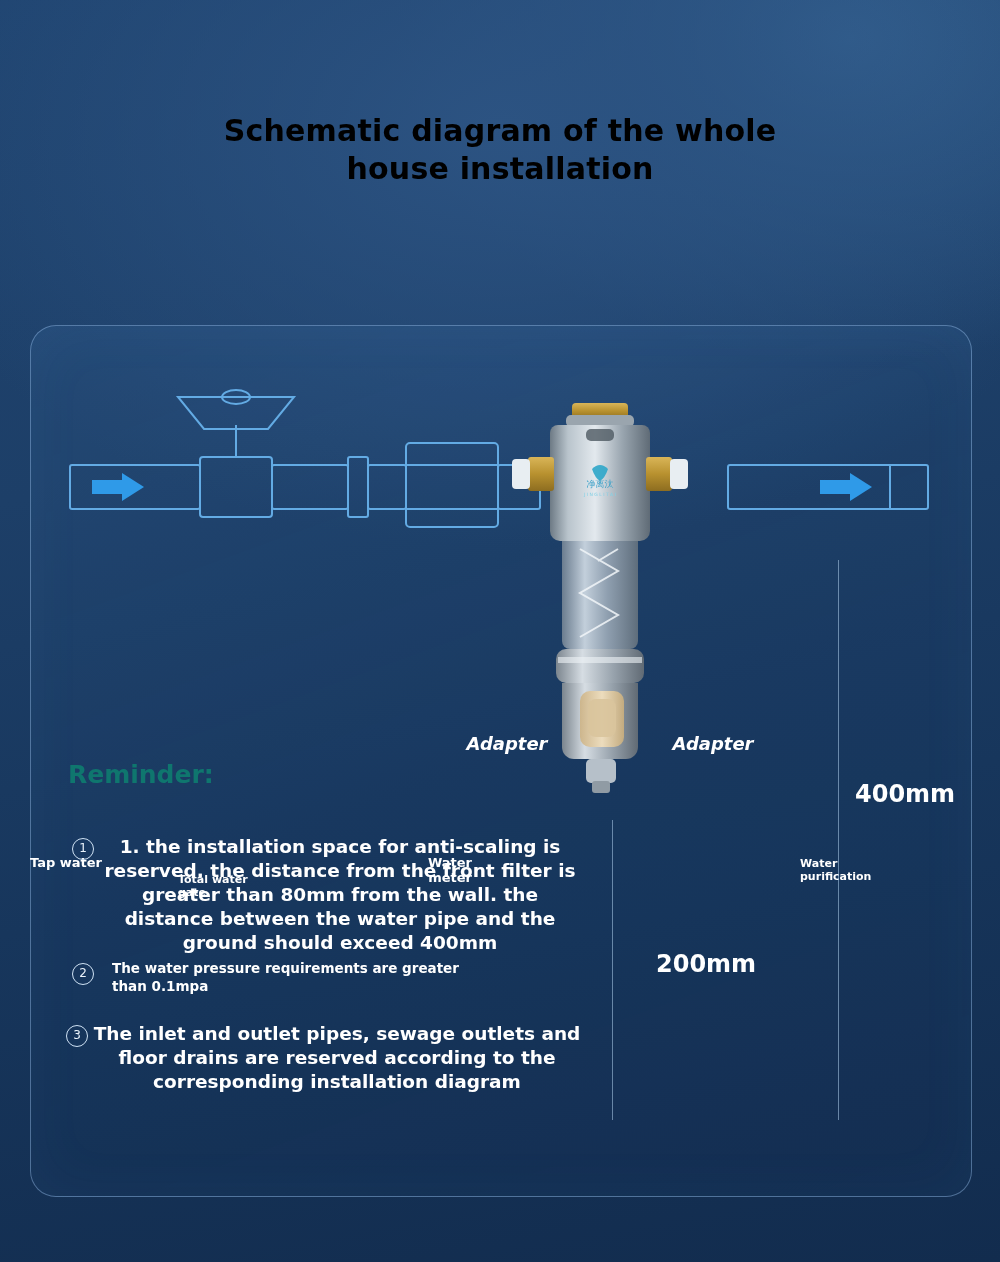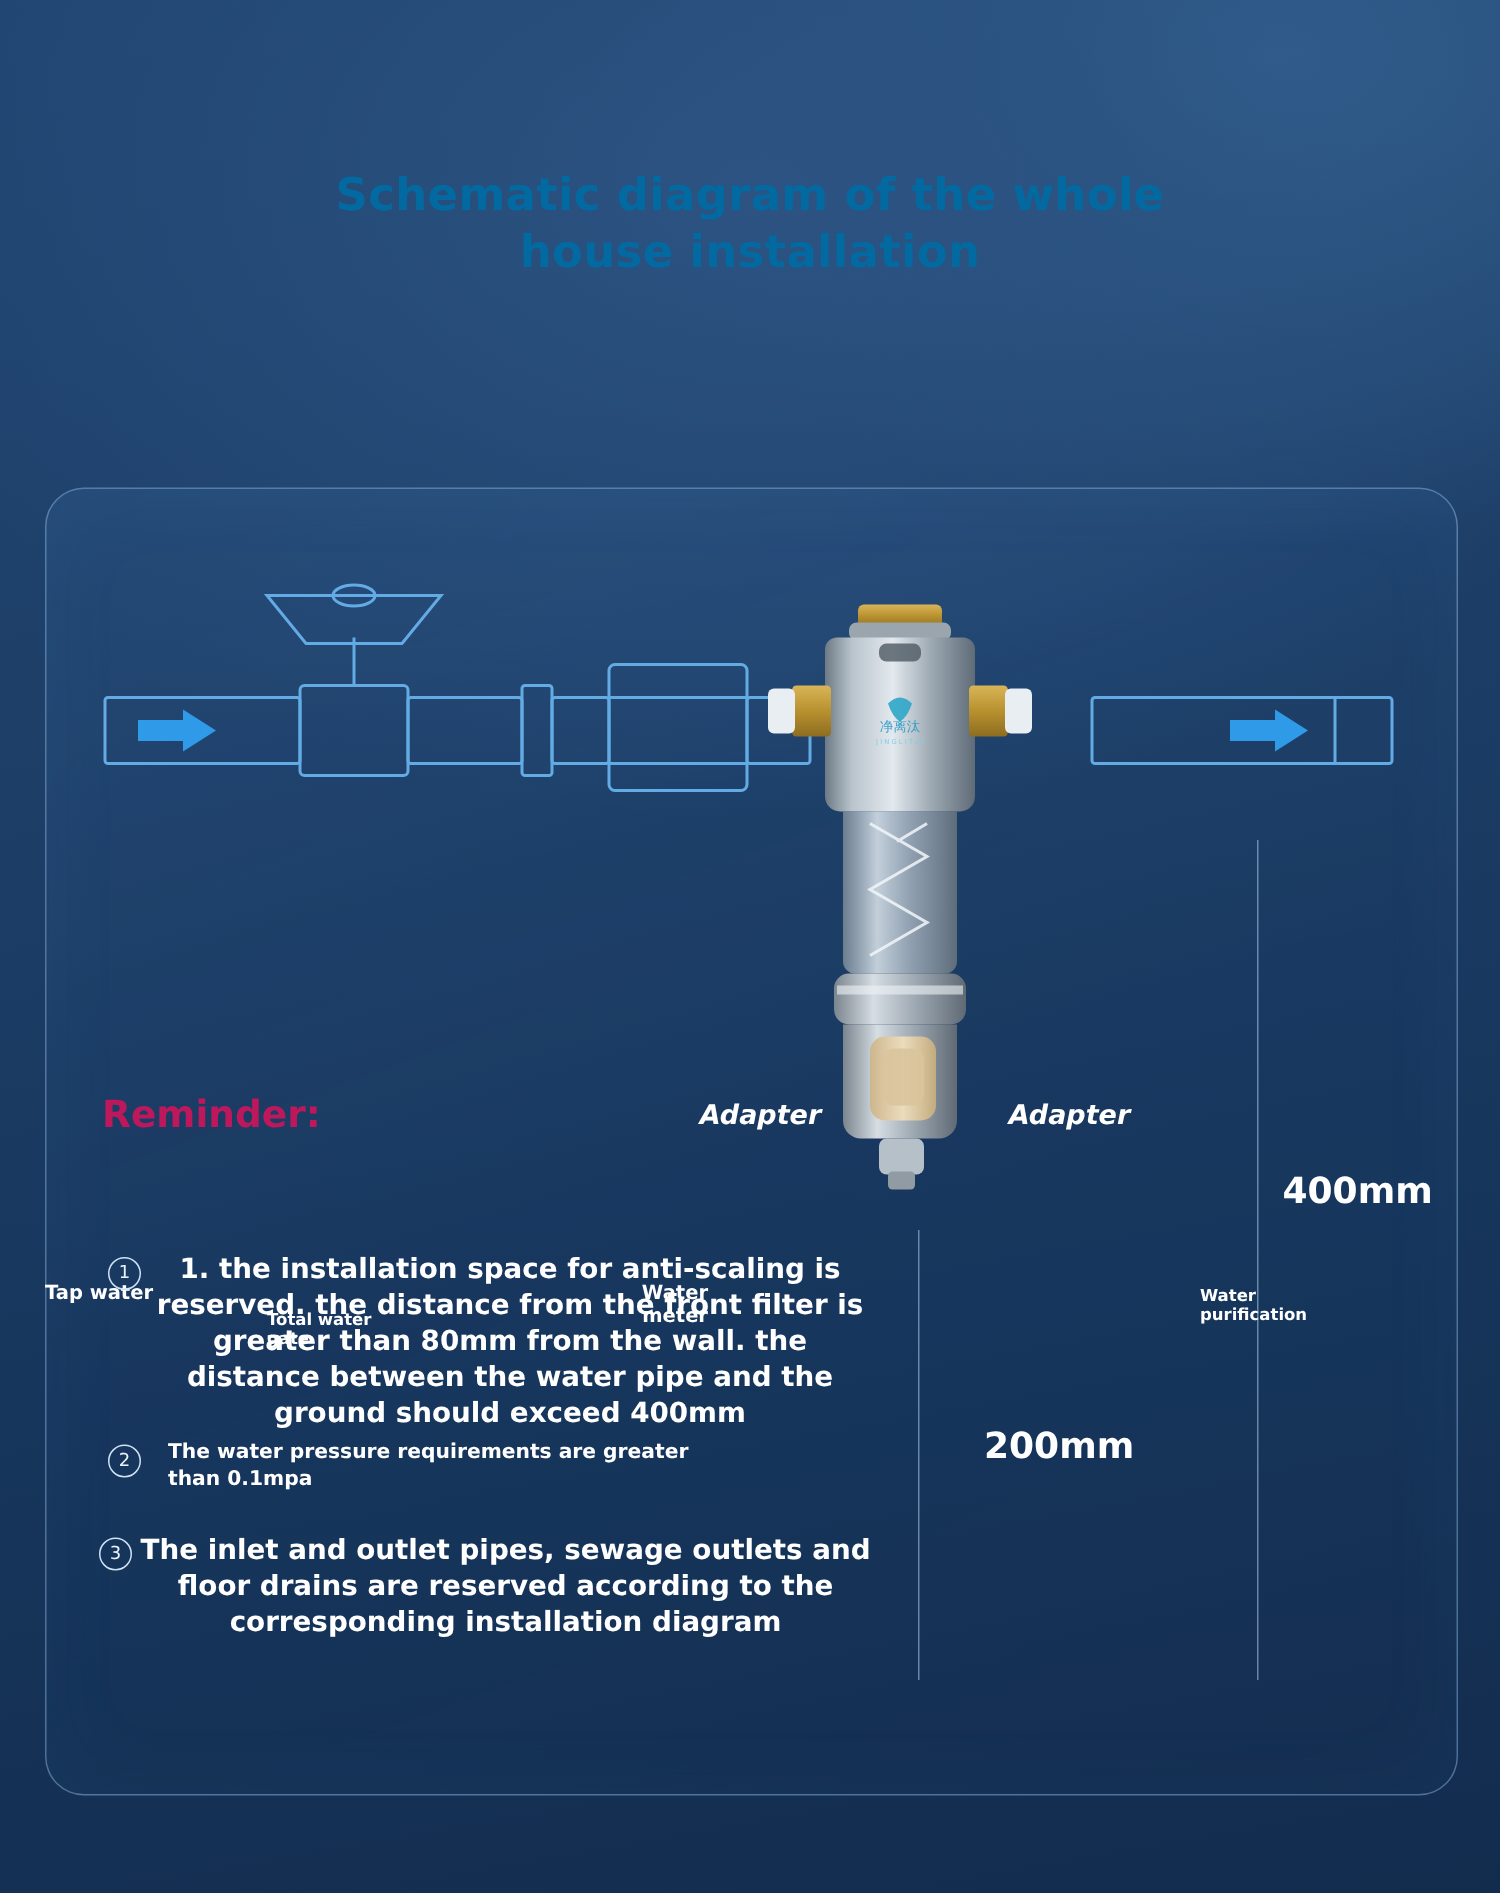--- a/index.html
+++ b/index.html
@@ -16,21 +16,21 @@
   }
   .header{
     text-align:center;
     padding-top:112px;
   }
   .title{
     font-size:30px;
     font-weight:bold;
     line-height:1.28;
     letter-spacing:.2px;
-    color:#0369a1;
+    color:#000000;
     max-width:560px;
     margin:0 auto;
   }
   .subtitle{
     margin:38px auto 0;
     max-width:560px;
     font-size:13.5px;
     font-weight:bold;
     line-height:1.25;
     color:#e7eef7;
@@ -53,22 +53,22 @@
     color:#fff;
     line-height:1.18;
     text-align:center;
   }
   .lbl.small{font-size:11px;}
   .lbl.adapter{font-size:18px;font-weight:bold;font-style:italic;}
   
   .device{position:absolute;left:500px;top:395px;width:200px;height:430px;}
   
   .reminder-title{
-    position:absolute;left:68px;top:728px;
-    font-size:25px;font-weight:bold;color:#be185d;
+    position:absolute;left:68px;top:760px;
+    font-size:25px;font-weight:bold;color:#0f766e;
   }
   .rem{
     position:absolute;color:#fff;font-weight:bold;
   }
   .rem .num{
     position:absolute;left:0;top:3px;
     width:20px;height:20px;border:1.3px solid #cfe2f4;border-radius:50%;
     font-size:12px;line-height:19px;text-align:center;font-weight:normal;
     color:#eaf3fb;
   }

